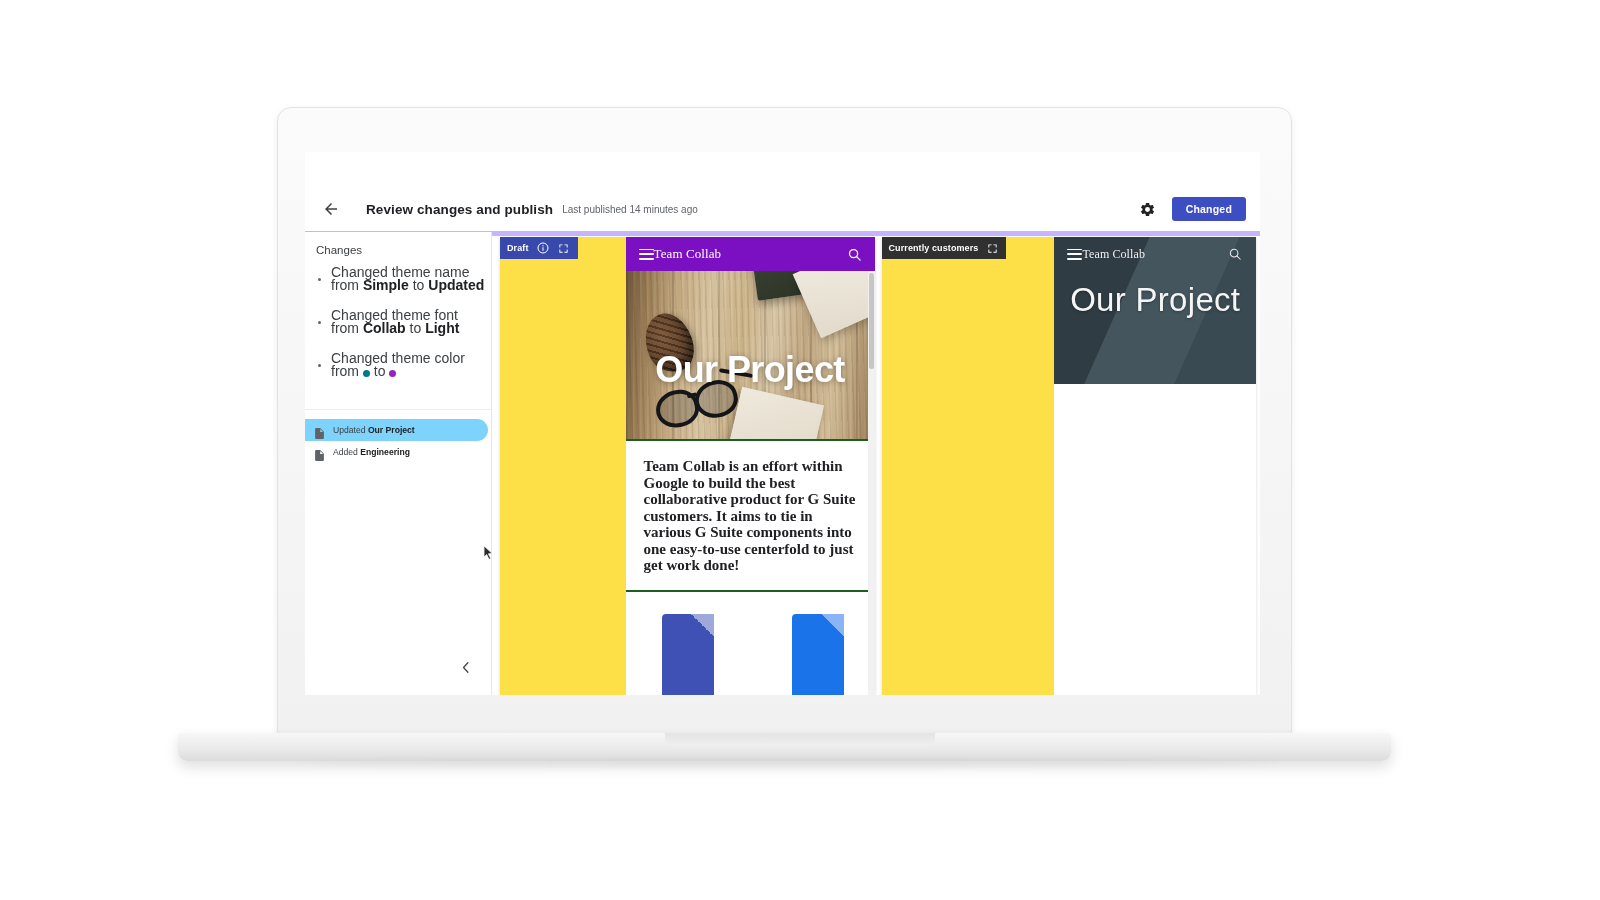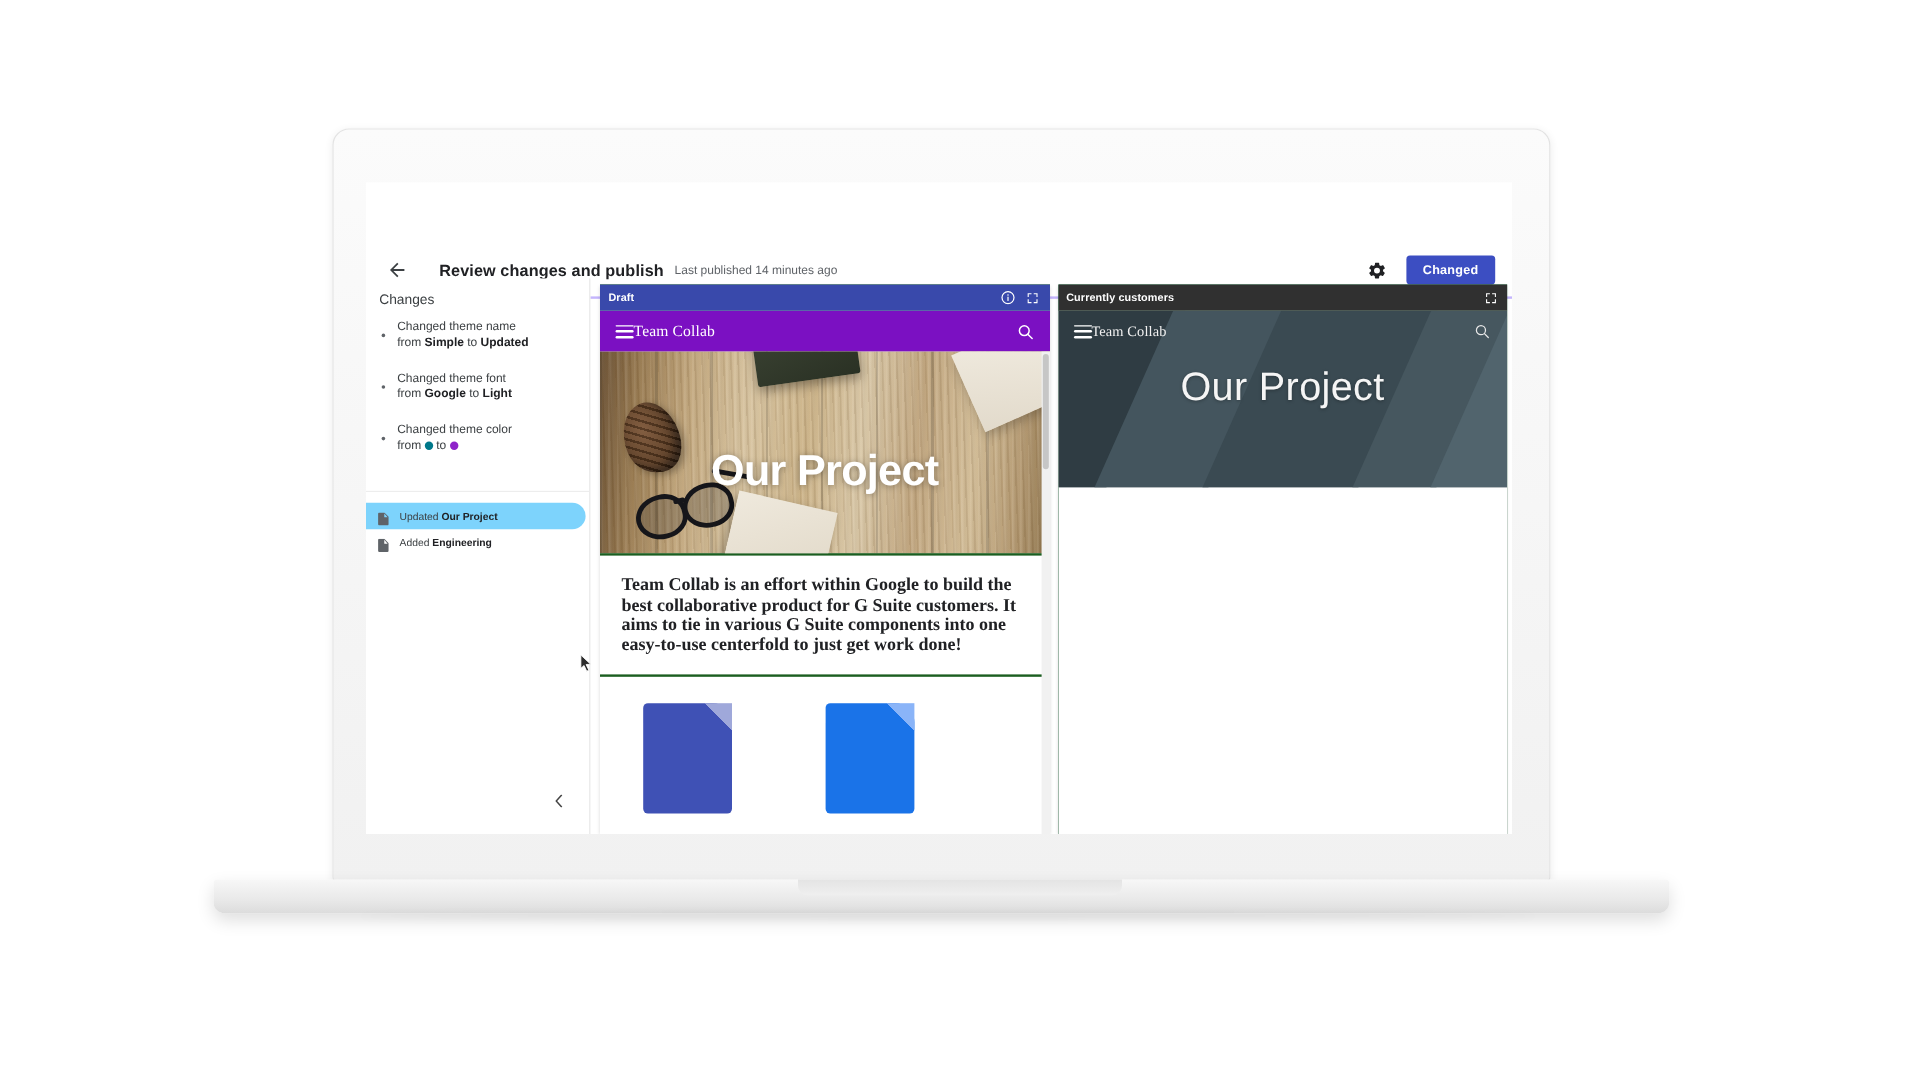--- a/index.html
+++ b/index.html
@@ -31,22 +31,22 @@
     position:absolute;left:300px;top:761px;width:980px;height:5px;
     background:rgba(0,0,0,.05);filter:blur(3px);border-radius:50%;
   }
   
   #screen{
     position:absolute;left:305px;top:152px;width:955px;height:543px;
     background:#ffffff;overflow:hidden;
   }
   
   .app-header{
-    position:absolute;left:0;top:17px;width:955px;height:80px;
-    background:#ffffff;border-bottom:2px solid #c4b5fd;
+    position:absolute;left:0;top:4px;width:955px;height:80px;
+    background:#ffffff;border-bottom:5px solid #c4b5fd;
     display:flex;align-items:flex-end;padding-bottom:10px;box-sizing:border-box;
   }
   .hdr-inner{display:flex;align-items:center;width:100%;padding:0 14px;}
   .back-arrow{width:24px;height:24px;display:flex;align-items:center;justify-content:center;cursor:pointer;}
   .hdr-title{
     font-size:13.5px;font-weight:bold;color:#202124;margin-left:23px;letter-spacing:.1px;
   }
   .hdr-sub{font-size:10px;color:#5f6368;margin-left:9px;}
   .hdr-spacer{flex:1;}
   .gear{width:20px;height:20px;margin-right:14px;cursor:pointer;display:flex;align-items:center;justify-content:center;}
@@ -58,43 +58,43 @@
   .body-row{position:absolute;left:0;top:80px;width:955px;height:463px;display:flex;}
   
   .sidebar{
     width:187px;background:#ffffff;border-right:1px solid #e8e8e8;
     position:relative;box-sizing:border-box;
   }
   .sb-title{font-size:11.5px;color:#3c4043;font-weight:500;padding:12px 0 0 11px;}
   .sb-changes{padding:10px 6px 0 6px;border-bottom:1px solid #ededed;padding-bottom:14px;}
   .sb-change{display:flex;align-items:center;margin-bottom:17px;}
   .sb-bullet{width:3px;height:3px;border-radius:50%;background:#5f6368;margin:0 10px 0 7px;flex:none;}
-  .sb-ctext{font-size:10px;color:#3c4043;line-height:13px;}
+  .sb-ctext{font-size:14px;color:#3c4043;line-height:13px;}
   .sb-ctext b{font-weight:bold;color:#202124;}
   .dot{display:inline-block;width:7px;height:7px;border-radius:50%;vertical-align:-1px;}
   .dot-teal{background:#00788a;}
   .dot-purple{background:#8e24c9;}
   .sb-items{padding-top:9px;}
   .sb-item{
     display:flex;align-items:center;height:22px;padding-left:10px;border-radius:0 11px 11px 0;
     margin-right:3px;cursor:pointer;
   }
   .sb-item.sel{background:#7dd3fc;}
   .sb-doc-icon{width:9px;height:11px;margin-right:9px;flex:none;}
   .sb-ilabel{font-size:8.6px;color:#3c4043;}
   .sb-ilabel b{font-weight:bold;color:#202124;}
   .collapse-btn{
     position:absolute;left:152px;bottom:20px;width:16px;height:16px;
     display:flex;align-items:center;justify-content:center;cursor:pointer;
     font-size:11px;color:#5f6368;
   }
   
   .panes{flex:1;display:flex;padding:5px 4px 0 8px;box-sizing:border-box;gap:7px;}
-  .pane{flex:1;display:flex;flex-direction:column;position:relative;overflow:hidden;
-        box-shadow:0 1px 3px rgba(0,0,0,.16);background:#14532d;}
+  .pane{flex:1;display:flex;flex-direction:row;position:relative;overflow:hidden;
+        box-shadow:0 1px 3px rgba(0,0,0,.16);background:#fde047;gap:48px;}
   .pane-bar{
     height:22px;display:flex;align-items:center;padding:0 7px;box-sizing:border-box;flex:none;
   }
   .pane-bar.draft{background:#3949ab;}
   .pane-bar.pub{background:#303030;}
   .pane-bar-title{font-size:9px;color:#fff;font-weight:bold;letter-spacing:.1px;}
   .pane-bar-spacer{flex:1;}
   .pane-icon{width:14px;height:14px;margin-left:7px;display:flex;align-items:center;justify-content:center;cursor:pointer;}
   .pane-body{flex:1;position:relative;overflow:hidden;background:#fff;}
   
@@ -250,21 +250,21 @@
             <div class="sb-ctext">
               <span>Changed theme name</span><br>
               <span>from </span><b>Simple</b><span> to </span><b>Updated</b>
             </div>
           </div>
 
           <div class="sb-change">
             <span class="sb-bullet"></span>
             <div class="sb-ctext">
               <span>Changed theme font</span><br>
-              <span>from </span><b>Google</b><span> to </span><b>Light</b>
+              <span>from </span><b>Collab</b><span> to </span><b>Light</b>
             </div>
           </div>
 
           <div class="sb-change">
             <span class="sb-bullet"></span>
             <div class="sb-ctext">
               <span>Changed theme color</span><br>
               <span>from </span><span class="dot dot-teal"></span><span> to </span><span class="dot dot-purple"></span>
             </div>
           </div>

